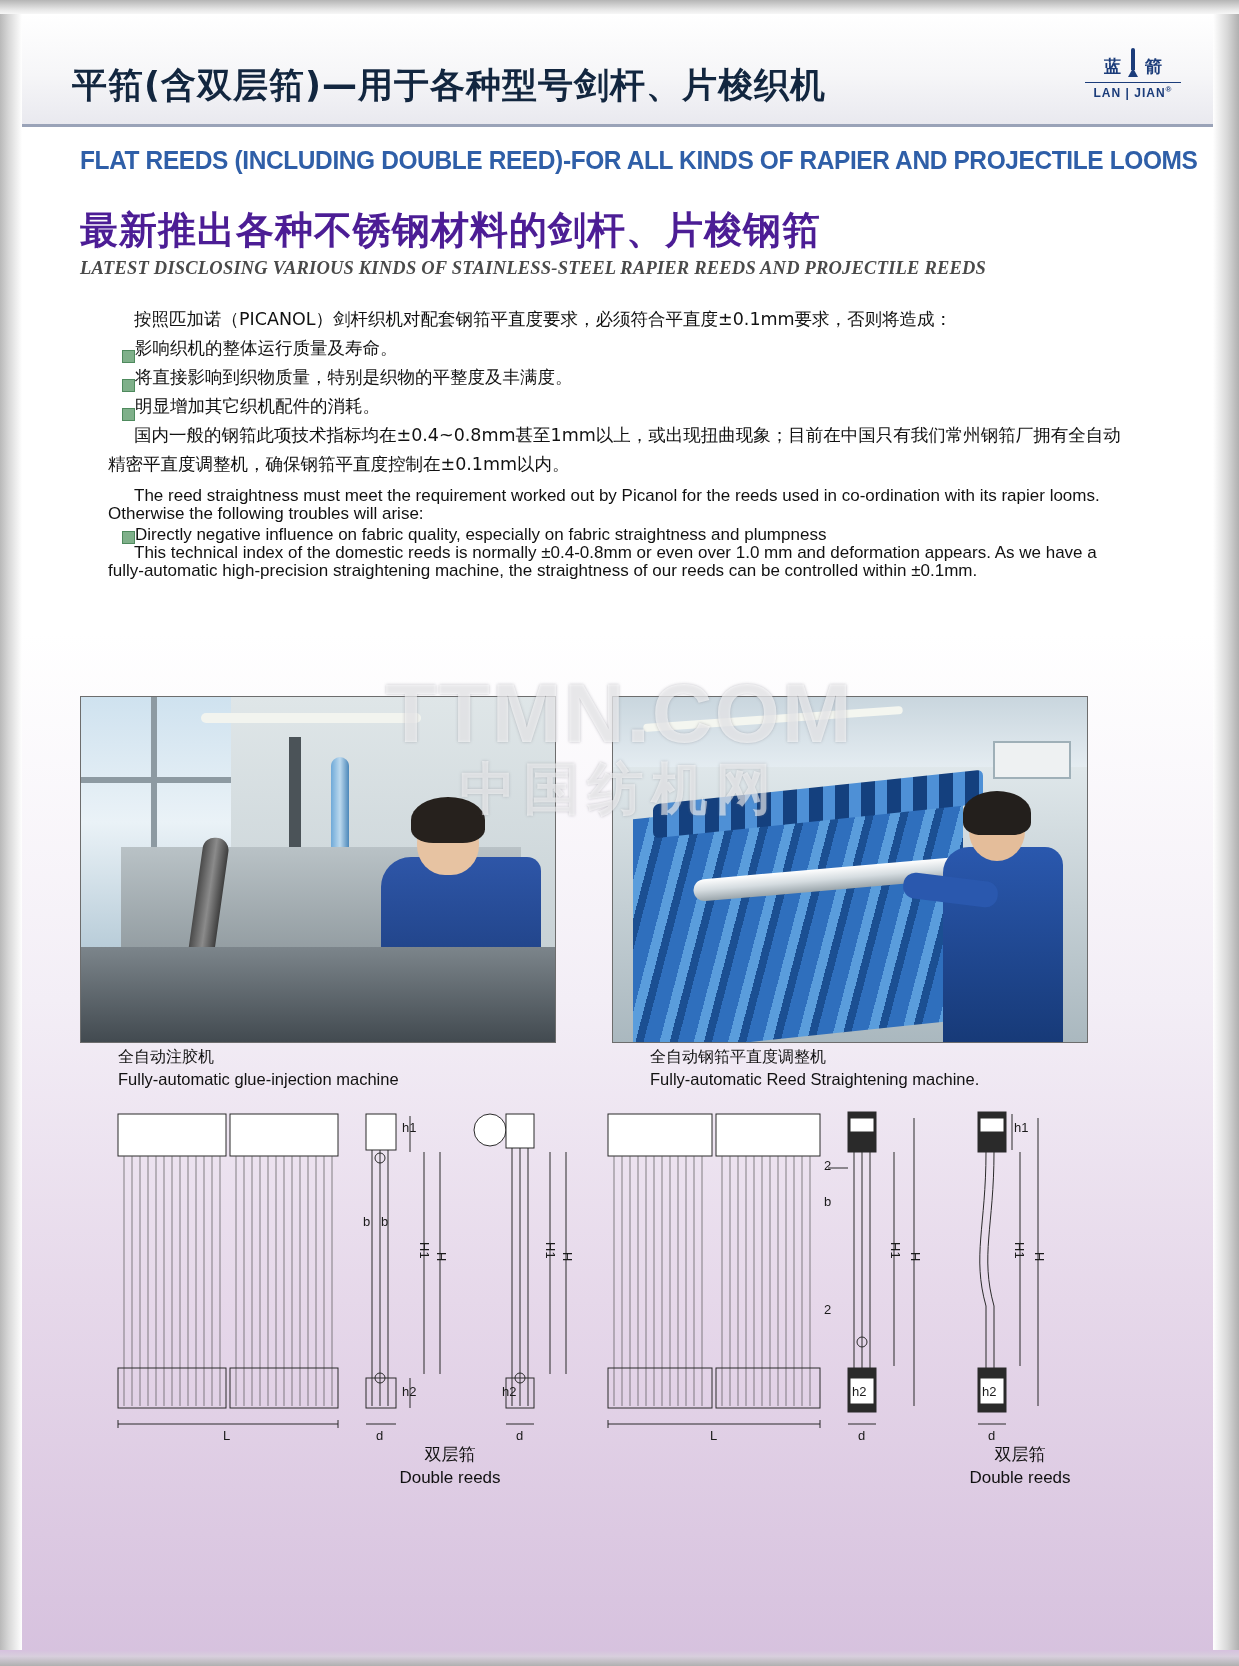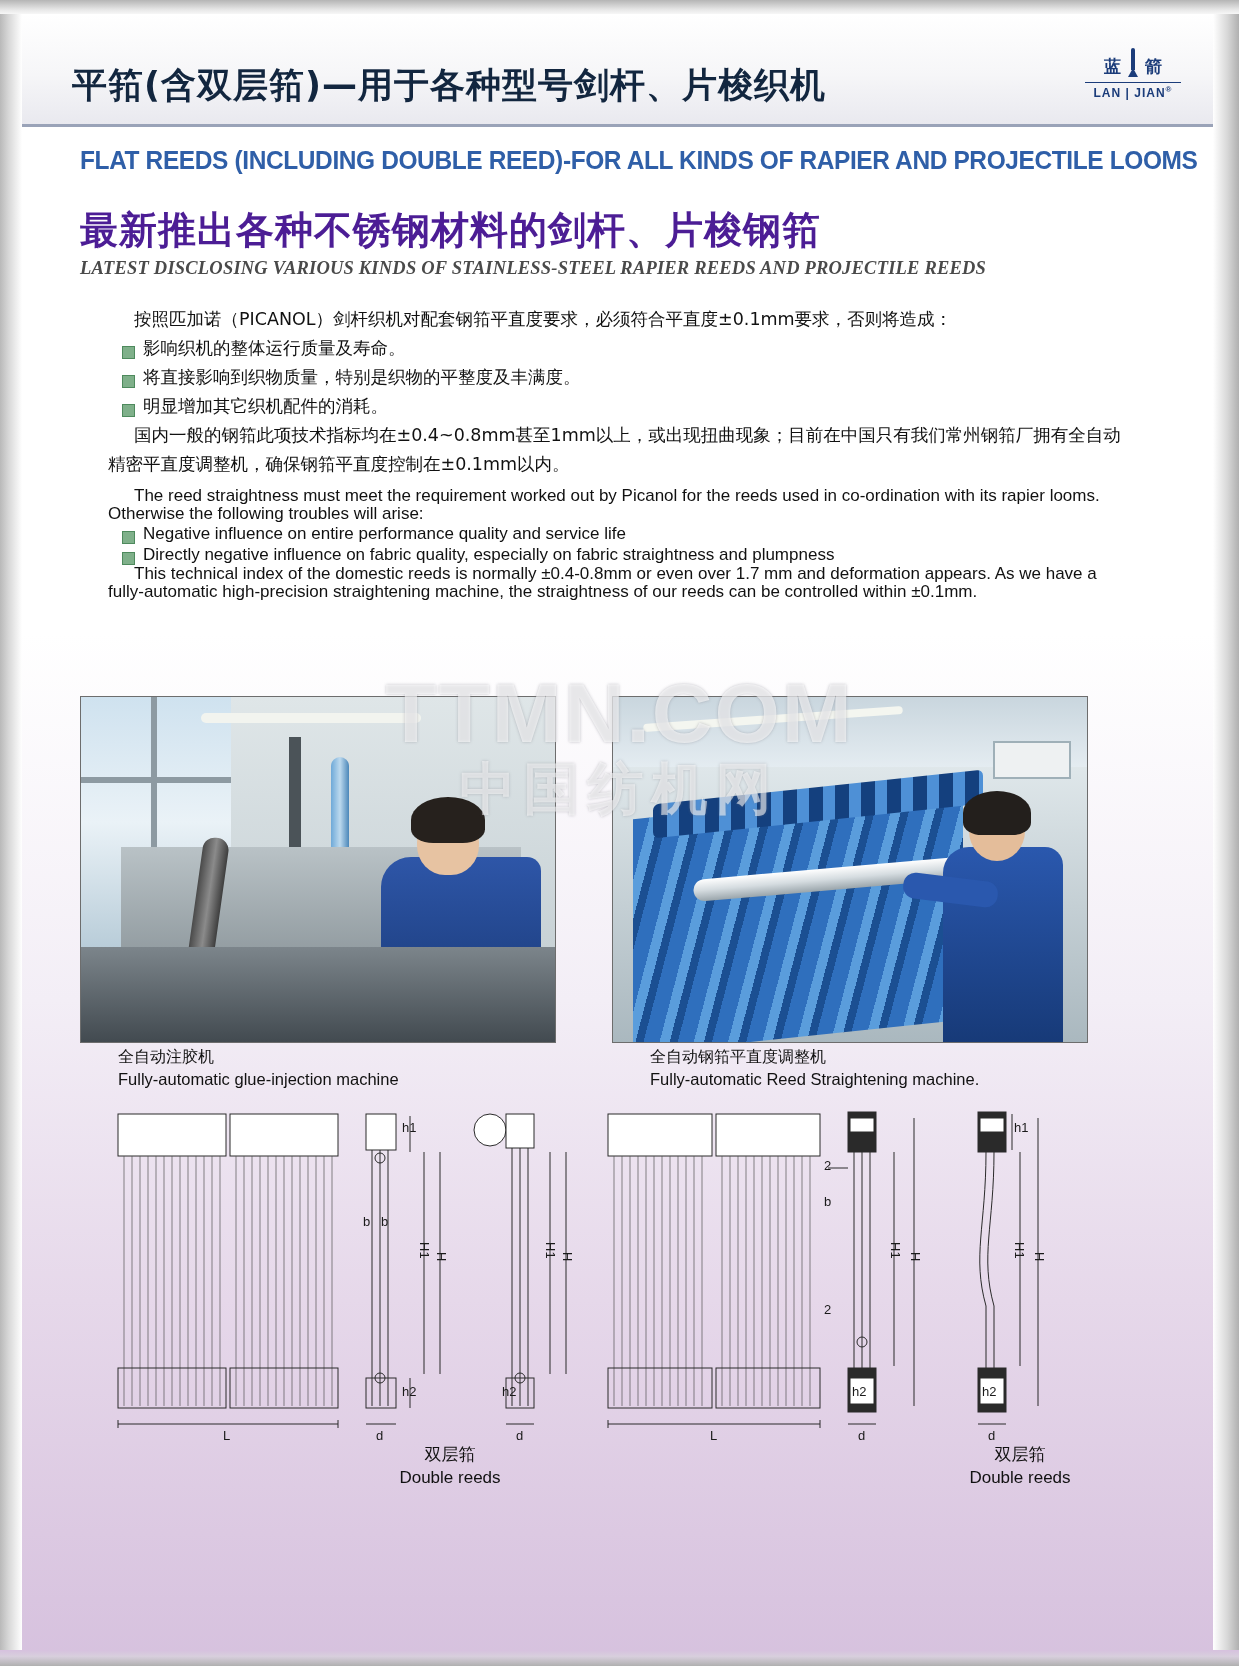--- a/index.html
+++ b/index.html
@@ -178,22 +178,21 @@
     top: 487px;
     width: 1020px;
     font-family: "Liberation Sans", sans-serif;
     font-size: 17px;
     line-height: 18px;
     color: #111111;
   }
   .indent { text-indent: 26px; }
   .bullet-line {
     display: flex;
-    align-items: center;
-    gap: 8px;
+    align-items: flex-end;
     padding-left: 14px;
   }
   .bullet-sq {
     flex: 0 0 auto;
     width: 11px;
     height: 11px;
     background: #7fb08a;
     border: 1px solid #4e8a5d;
     margin-top: 8px;
   }
@@ -431,27 +430,23 @@
       <span class="bullet-sq"></span>
       <span>明显增加其它织机配件的消耗。</span>
     </div>
     <div class="indent">国内一般的钢筘此项技术指标均在±0.4~0.8mm甚至1mm以上，或出现扭曲现象；目前在中国只有我们常州钢筘厂拥有全自动精密平直度调整机，确保钢筘平直度控制在±0.1mm以内。</div>
   </div>
 
   <div class="body-en">
     <div class="indent">The reed straightness must meet the requirement worked out by Picanol for the reeds used in co-ordination with its rapier looms. Otherwise the following troubles will arise:</div>
     <div class="bullet-line">
       <span class="bullet-sq"></span>
-      <span>Negative influence on entire performance quality and service life</span>
-    </div>
-    <div class="bullet-line">
-      <span class="bullet-sq"></span>
       <span>Directly negative influence on fabric quality, especially on fabric straightness and plumpness</span>
     </div>
-    <div class="indent">This technical index of the domestic reeds is normally ±0.4-0.8mm or even over 1.7 mm and deformation appears. As we have a fully-automatic high-precision straightening machine, the straightness of our reeds can be controlled within ±0.1mm.</div>
+    <div class="indent">This technical index of the domestic reeds is normally ±0.4-0.8mm or even over 1.0 mm and deformation appears. As we have a fully-automatic high-precision straightening machine, the straightness of our reeds can be controlled within ±0.1mm.</div>
   </div>
 
   <div class="photo" id="photo-left">
     <div class="p1-window"></div>
     <div class="p1-win-bar" style="left:0;top:80px;width:150px;height:6px;"></div>
     <div class="p1-win-bar" style="left:70px;top:0;width:6px;height:250px;"></div>
     <div class="p1-wall"></div>
     <div class="p1-light"></div>
     <div class="p1-tube"></div>
     <div class="p1-post"></div>

